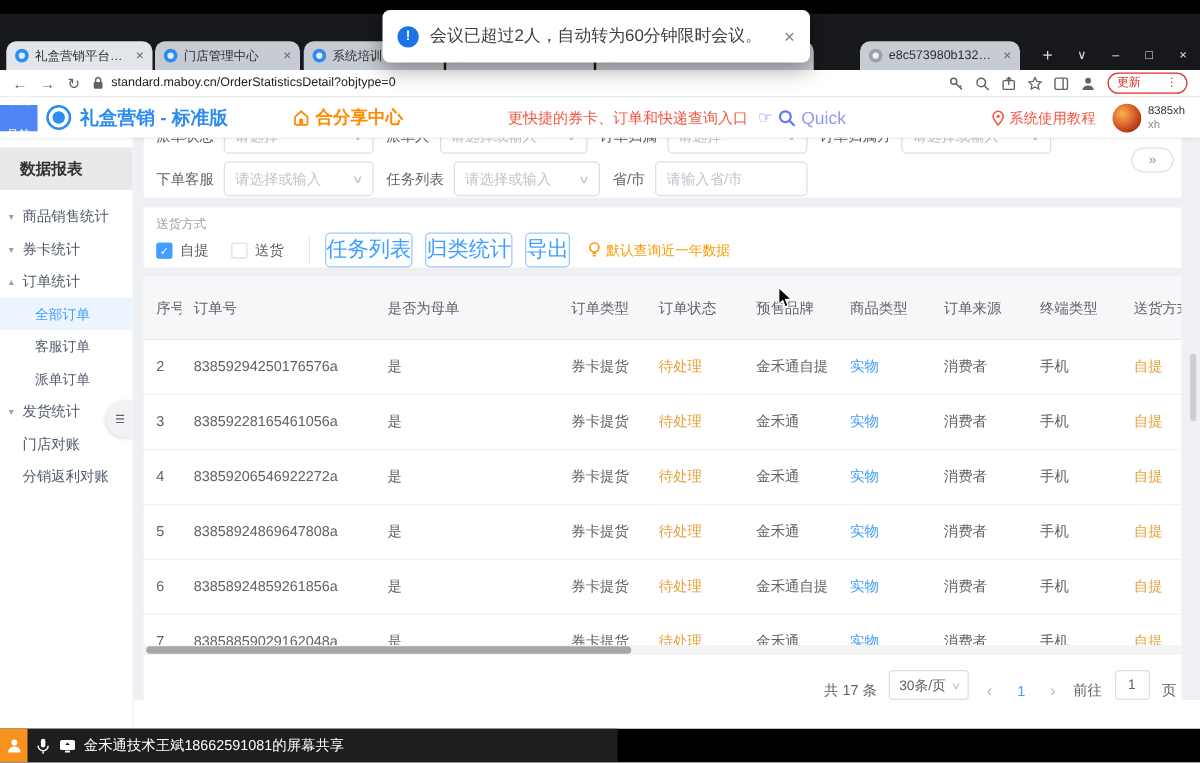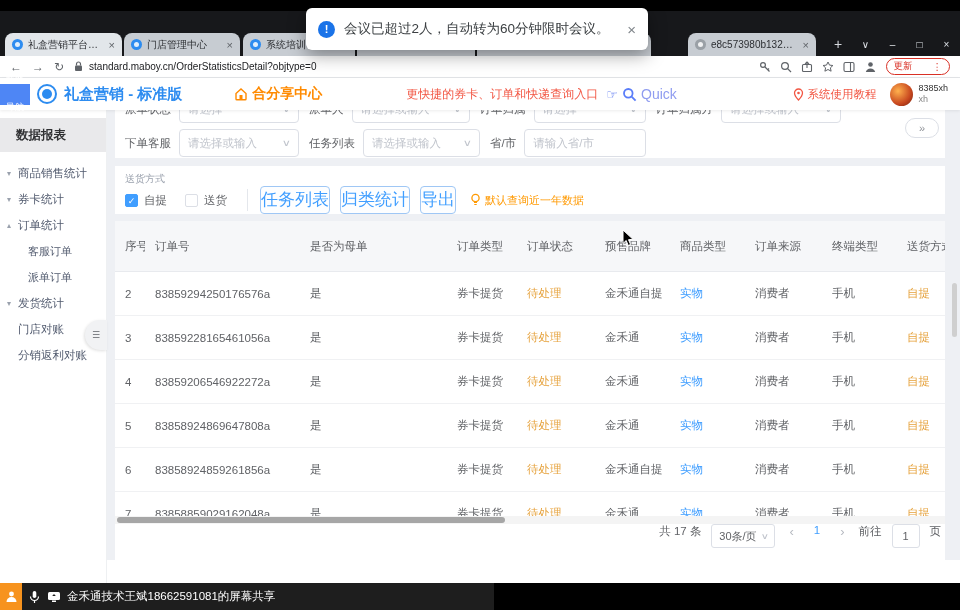--- a/index.html
+++ b/index.html
@@ -116,21 +116,21 @@
   .th{ font-size:11.5px; color:#606266; padding-left:10px; white-space:nowrap; overflow:hidden; }
   .tbody{ height:252px; overflow:hidden; }
   .trow{ height:44px; display:flex; align-items:center; border-bottom:1px solid #f0f1f3; }
   .td{ font-size:11.5px; color:#606266; padding-left:10px; white-space:nowrap; overflow:hidden; }
   .td.warn{ color:#e6a23c; }
   .td.link{ color:#409eff; }
   .hscroll{ position:absolute; left:0; right:0; top:295px; height:8px; background:#f4f4f4; }
   .hscroll .thumb{ position:absolute; left:2px; top:1px; width:388px; height:6px; border-radius:3px; background:#a6a6a6; }
 
   
-  .pg{ position:absolute; left:0; right:0; top:303px; height:36px; display:flex; align-items:flex-start;
+  .pg{ position:absolute; left:0; right:0; top:303px; height:36px; display:flex; align-items:flex-end;
     justify-content:flex-end; gap:10px; padding-right:4px; font-size:11.5px; color:#606266; background:#fff;}
   .pg .psel{ width:64px; height:24px; border:1px solid #dcdfe6; border-radius:3px; display:flex;
     align-items:center; justify-content:center; gap:5px; font-size:11px; color:#606266;}
   .pg .caret{ font-size:8px; color:#c0c4cc; transform:scaleX(1.4); }
   .pg .nav{ color:#b6bac1; font-size:13px; padding:0 4px; }
   .pg .cur{ color:#409eff; padding:0 6px; }
   .pg .goto-input{ width:28px; height:24px; border:1px solid #dcdfe6; border-radius:3px; text-align:center;
     line-height:22px; font-size:11px; color:#606266; }
 
   .vscroll{ position:absolute; right:3px; top:173px; width:5px; height:54px; border-radius:3px; background:#cfcfcf; }
@@ -454,20 +454,23 @@
             <span>商品销售统计</span>
           </div>
           <div class="s-item">
             <span class="arrow">▾</span>
             <span>券卡统计</span>
           </div>
           <div class="s-item">
             <span class="arrow">▴</span>
             <span>订单统计</span>
           </div>
+          <div class="s-item sub active">
+            <span>全部订单</span>
+          </div>
           <div class="s-item sub">
             <span>客服订单</span>
           </div>
           <div class="s-item sub">
             <span>派单订单</span>
           </div>
           <div class="s-item">
             <span class="arrow">▾</span>
             <span>发货统计</span>
           </div>

